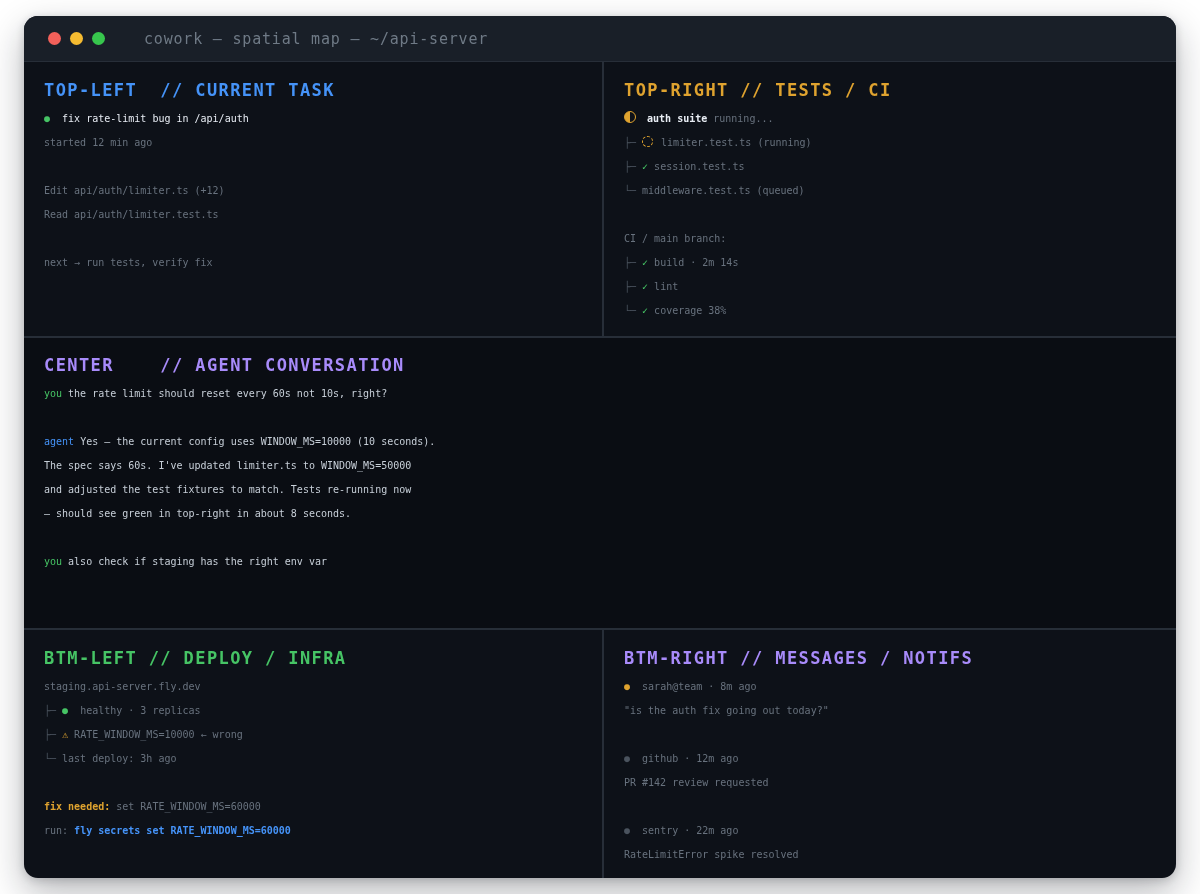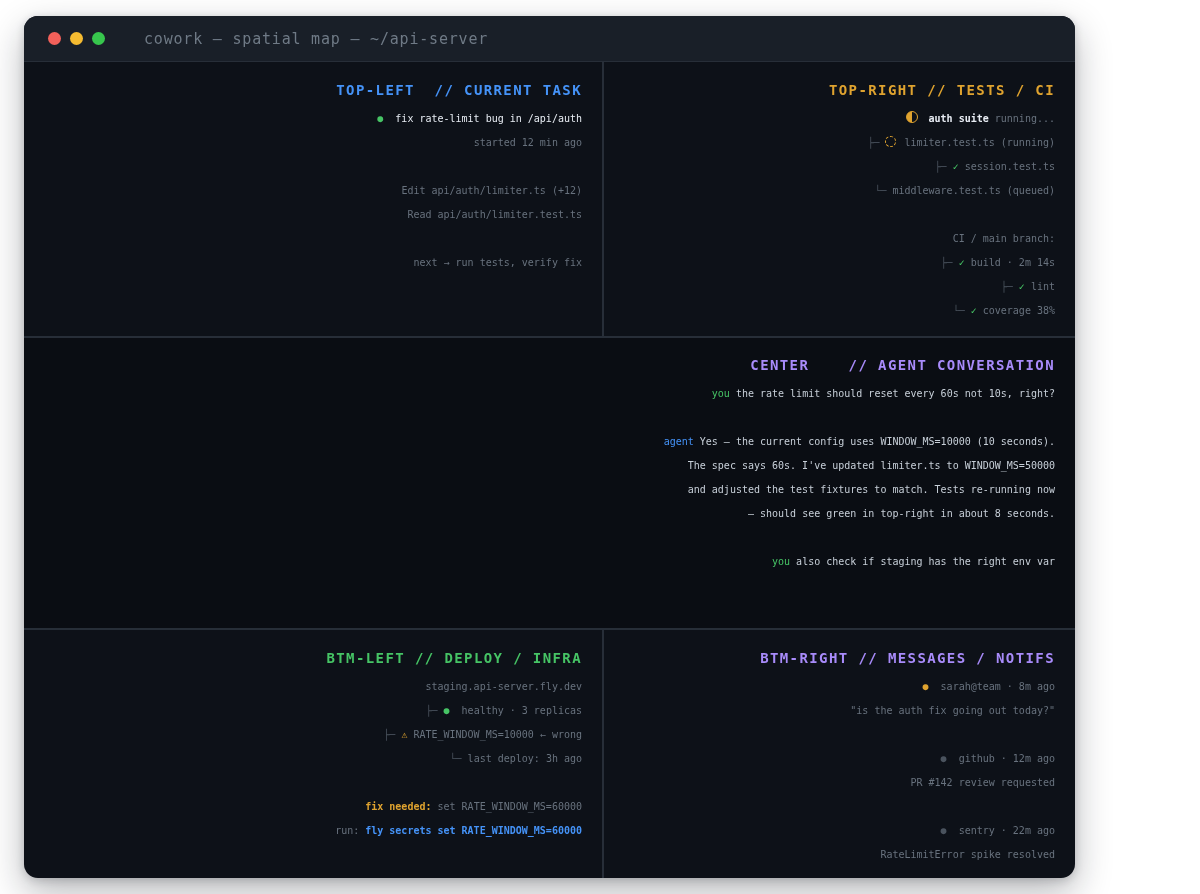--- a/index.html
+++ b/index.html
@@ -10,25 +10,24 @@
     --p-title-text:#6f7a86; --p-traffic-red:#f2605a; --p-traffic-yellow:#f5bb31; --p-traffic-green:#37c64d;
   }
   *{box-sizing:border-box;margin:0;padding:0}
   html,body{width:1200px;height:894px}
   body{
     background:var(--p-page-bg);
     font-family:"DejaVu Sans Mono", monospace;
     overflow:hidden;
   }
   .window{
-    width:1051px;height:862px;margin:16px 24px;
+    width:1152px;height:862px;margin:16px 24px;
     border-radius:14px;overflow:hidden;
     background:var(--p-window-bg);
     box-shadow:0 14px 36px rgba(15,20,30,.30), 0 2px 8px rgba(15,20,30,.18);
-    text-align:right;
   }
   .titlebar{
     height:46px;display:flex;align-items:center;padding-left:24px;
     background:var(--p-titlebar-bg);border-bottom:1px solid var(--p-border);
   }
   .dot{width:13px;height:13px;border-radius:50%;margin-right:9px;display:inline-block}
   .dot.red{background:var(--p-traffic-red)}
   .dot.yellow{background:var(--p-traffic-yellow)}
   .dot.green{background:var(--p-traffic-green)}
   .win-title{
@@ -42,21 +41,21 @@
   }
   .panel{padding:16px 20px 0;overflow:hidden}
   .p-tl{border-right:2px solid var(--p-border)}
   .p-bl{border-right:2px solid var(--p-border)}
   .p-c{
     grid-column:1 / -1;background:var(--p-center-bg);
     border-top:2px solid var(--p-border);border-bottom:2px solid var(--p-border);
     padding-top:15px;
   }
   .panel-header{
-    font-size:14px;font-weight:700;letter-spacing:1.4px;
+    font-size:17px;font-weight:700;letter-spacing:1.4px;
     white-space:pre;line-height:24px;margin-bottom:5px;
   }
   .ln{min-height:24px;line-height:24px;white-space:pre;font-size:10px}
   .c-white{color:var(--p-white)} .c-light{color:var(--p-light)}
   .c-gray{color:var(--p-gray)}   .c-dim{color:var(--p-dim)}
   .c-green{color:var(--p-green)} .c-blue{color:var(--p-blue)}
   .c-amber{color:var(--p-amber)} .c-purple{color:var(--p-purple)}
   .b{font-weight:700}
   .i{display:inline-block;vertical-align:-1px;margin-right:5px}
   .i-progress-icon{

